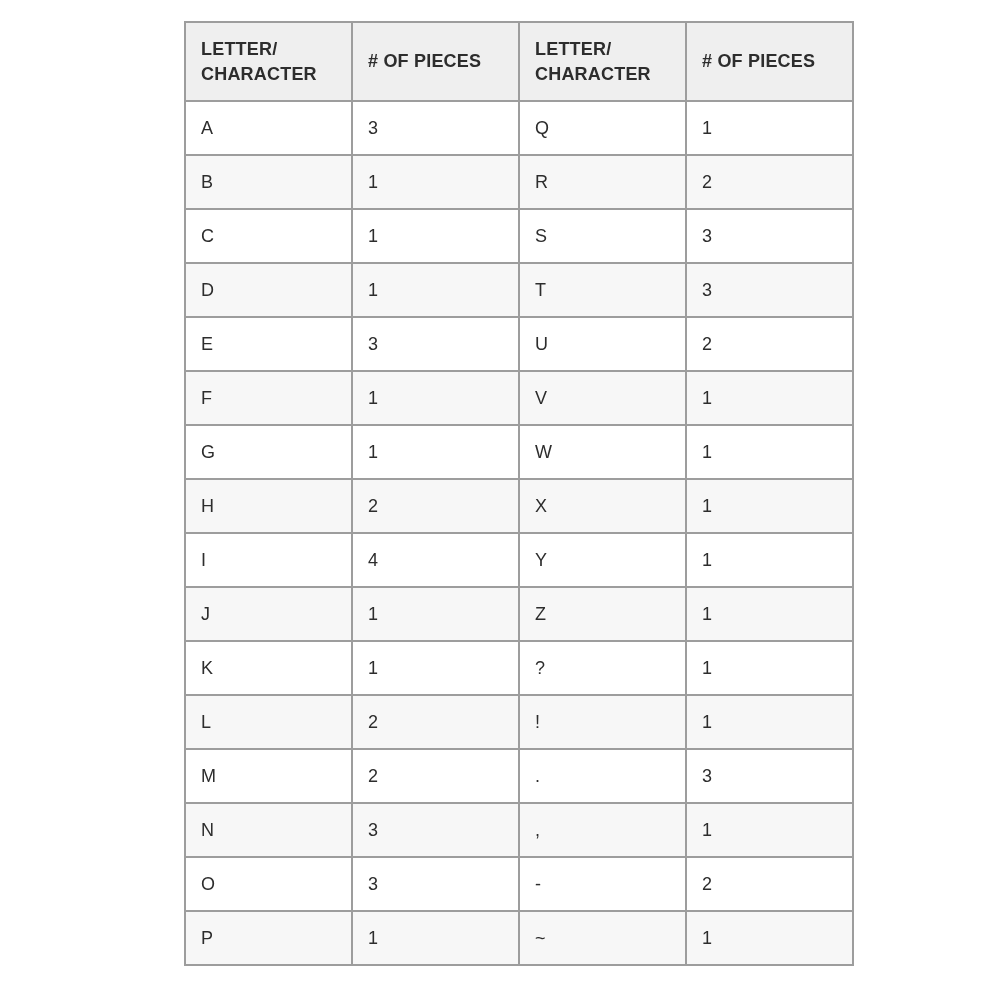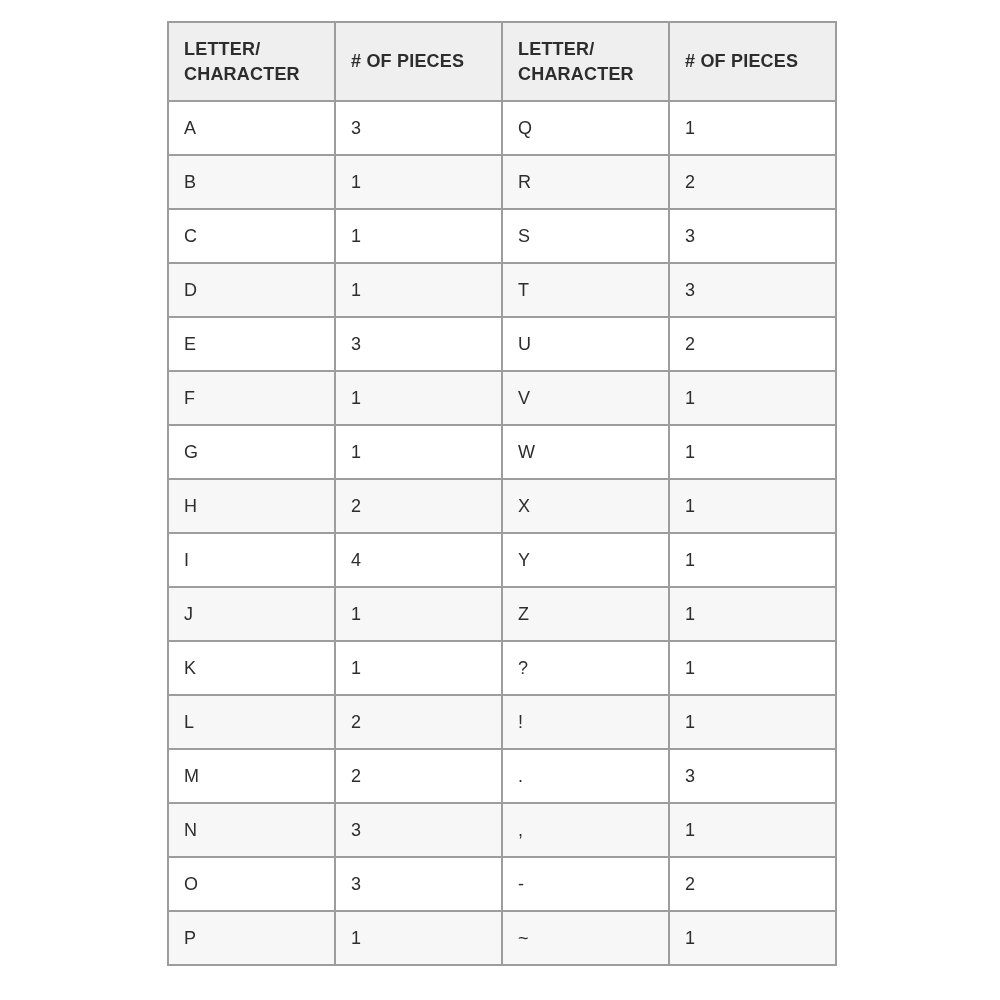--- a/index.html
+++ b/index.html
@@ -6,21 +6,21 @@
   html, body {
     margin: 0;
     padding: 0;
     width: 1000px;
     height: 1000px;
     background: #ffffff;
     font-family: "Liberation Sans", sans-serif;
   }
   .table-wrap {
     position: absolute;
-    left: 167px;
+    left: 184px;
     top: 21px;
   }
   table.char-table {
     border-collapse: collapse;
     table-layout: fixed;
     width: 668px;
   }
   table.char-table col { width: 167px; }
   .char-table th,
   .char-table td {

